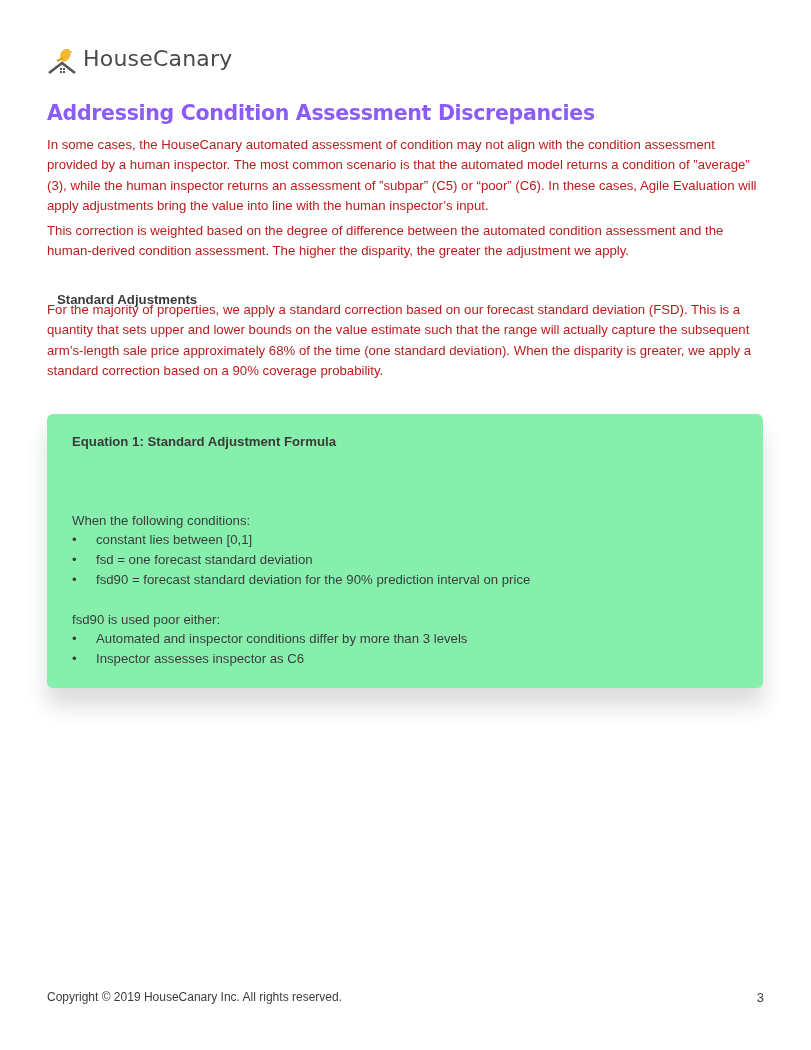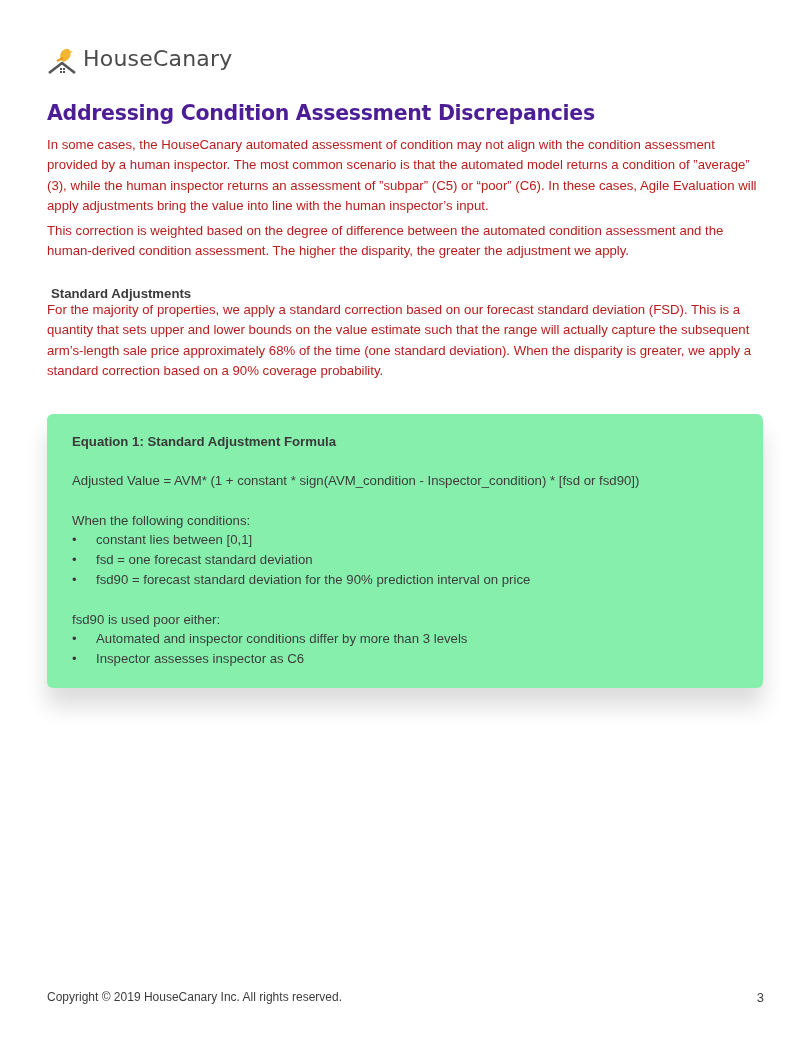--- a/index.html
+++ b/index.html
@@ -5,27 +5,27 @@
     html, body { margin: 0; padding: 0; }
     body {
       width: 811px; height: 1050px; background: #ffffff; position: relative; overflow: hidden;
       font-family: "Liberation Sans", sans-serif; color: #3a3a3a;
     }
     .logo { position: absolute; left: 47px; top: 46px; display: flex; align-items: flex-start; }
     .logo svg { width: 30px; height: 30px; }
     .logo-text { font-family: "DejaVu Sans", sans-serif; font-size: 22px; color: #4a4a4a; margin-left: 6px; letter-spacing: 0.2px; }
     h1 {
       position: absolute; left: 47px; top: 101px; margin: 0;
-      font-family: "DejaVu Sans", sans-serif; font-weight: bold; font-size: 20.5px; color: #4c1d95;
+      font-family: "DejaVu Sans", sans-serif; font-weight: bold; font-size: 20.5px; color: #8b5cf6;
       letter-spacing: -0.3px;
     }
     .para { position: absolute; left: 47px; width: 722px; margin: 0; font-size: 13.2px; line-height: 20.3px; color: #b91c1c; }
     .p1 { top: 135px; }
     .p2 { top: 221px; }
-    .subhead { position: absolute; left: 47px; top: 282px; font-size: 13.2px; font-weight: bold; color: #3a3a3a; margin: 4px; }
+    .subhead { position: absolute; left: 47px; top: 282px; font-size: 13.2px; font-weight: bold; color: #3a3a3a; margin: 10px; }
     .p3 { top: 300px; }
     .box {
       position: absolute; left: 47px; top: 414px; width: 716px; height: 274px;
       background: #86efac; border-radius: 6px;
       box-shadow: 0 18px 22px rgba(0,0,0,0.14);
     }
     .box-title { position: absolute; left: 25px; top: 20px; font-size: 13.2px; font-weight: bold; color: #3a3a3a; }
     .box-formula { position: absolute; left: 25px; top: 59px; font-size: 13.2px; color: #3c3c3c; }
     .box-text { position: absolute; left: 25px; font-size: 13.2px; color: #3c3c3c; }
     .t1 { top: 99px; }
@@ -57,21 +57,20 @@
 <h1>Addressing Condition Assessment Discrepancies</h1>
 
 <p class="para p1">In some cases, the HouseCanary automated assessment of condition may not align with the condition assessment provided by a human inspector. The most common scenario is that the automated model returns a condition of ”average” (3), while the human inspector returns an assessment of ”subpar” (C5) or “poor” (C6). In these cases, Agile Evaluation will apply adjustments bring the value into line with the human inspector’s input.</p>
 <p class="para p2">This correction is weighted based on the degree of difference between the automated condition assessment and the human-derived condition assessment. The higher the disparity, the greater the adjustment we apply.</p>
 
 <p class="subhead">Standard Adjustments</p>
 <p class="para p3">For the majority of properties, we apply a standard correction based on our forecast standard deviation (FSD). This is a quantity that sets upper and lower bounds on the value estimate such that the range will actually capture the subsequent arm’s-length sale price approximately 68% of the time (one standard deviation). When the disparity is greater, we apply a standard correction based on a 90% coverage probability.</p>
 
 <div class="box">
   <div class="box-title">Equation 1: Standard Adjustment Formula</div>
-  <div class="box-formula">Adjusted Value = AVM* (1 + constant * sign(AVM_condition - Inspector_condition) * [fsd or fsd90])</div>
   <div class="box-text t1">When the following conditions:</div>
   <ul class="blist l1">
     <li>
         <span class="dot">•</span>
         <span>constant lies between [0,1]</span>
       </li>
     <li>
         <span class="dot">•</span>
         <span>fsd = one forecast standard deviation</span>
       </li>

